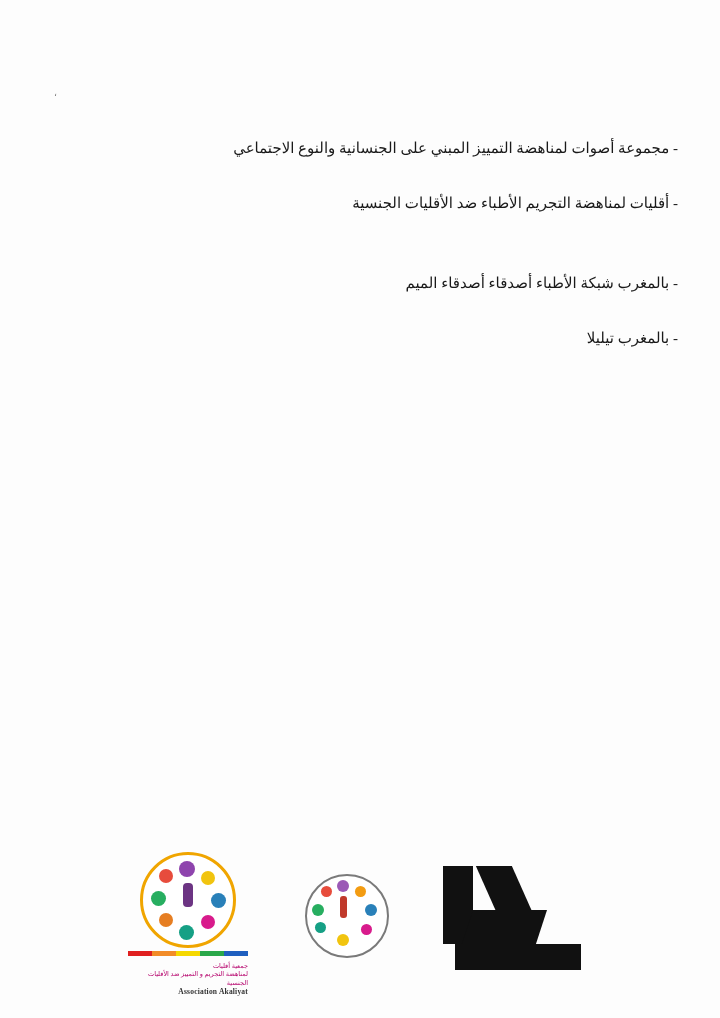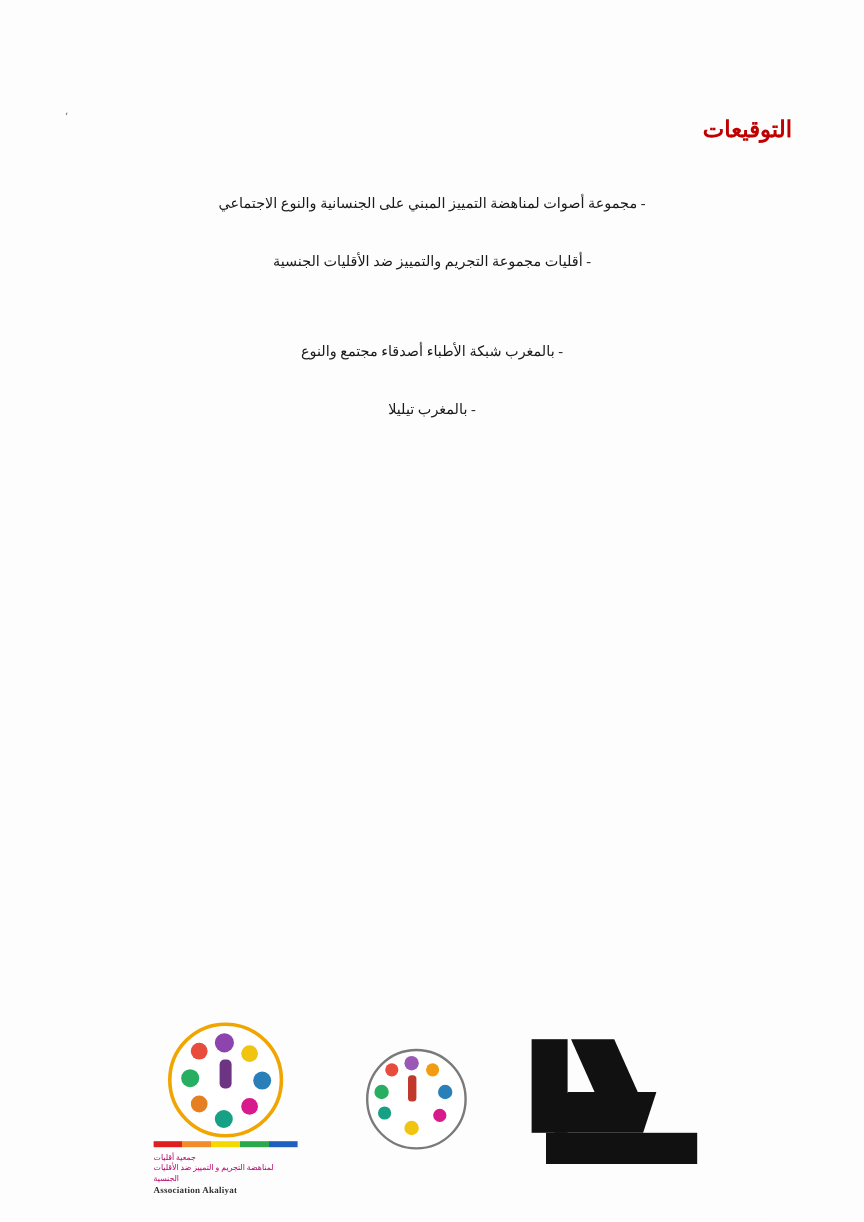--- a/index.html
+++ b/index.html
@@ -53,23 +53,23 @@
     padding-right: 0;
     margin: 0 18px 0 0;
     letter-spacing: 0;
   }
   .sig-list {
     margin: 0;
     padding: 0;
     list-style: none;
   }
   .sig-item {
-    font-size: 12px;
+    font-size: 15px;
     line-height: 1.9;
-    text-align: center;
+    text-align: right;
     margin: 0;
     padding: 0;
     color: #1a1a1a;
     white-space: nowrap;
   }
   .spacer-1 { height: 38px; }
   .spacer-2 { height: 26px; }
 
   
   .logos {
@@ -77,21 +77,21 @@
     left: 0;
     bottom: 8px;
     width: 720px;
     height: 160px;
   }
   .logo-akaliyat {
     position: absolute;
     left: 118px;
     bottom: 14px;
     width: 140px;
-    text-align: left;
+    text-align: right;
   }
   .akaliyat-circle {
     width: 96px;
     height: 96px;
     margin: 0 auto;
     border-radius: 50%;
     border: 3px solid #f0a500;
     position: relative;
     background: #ffffff;
     box-sizing: border-box;
@@ -155,31 +155,30 @@
 </style>
 </head>
 <body>
 
 <div class="page">
 
   <div class="tiny-mark">،</div>
 
   <div class="doc-body">
 
-    <div class="heading">التوقيعات</div>
 
     <div class="spacer-1"></div>
 
     <ul class="sig-list">
       <li class="sig-item">- مجموعة أصوات لمناهضة التمييز المبني على الجنسانية والنوع الاجتماعي</li>
       <div class="spacer-2"></div>
-      <li class="sig-item">- أقليات مجموعة التجريم والتمييز ضد الأقليات الجنسية</li>
-      <div class="spacer-2"></div>
-      <div class="spacer-2"></div>
-      <li class="sig-item">- بالمغرب شبكة الأطباء أصدقاء مجتمع والنوع</li>
+      <li class="sig-item">- أقليات لمناهضة التجريم الأطباء ضد الأقليات الجنسية</li>
+      <div class="spacer-2"></div>
+      <div class="spacer-2"></div>
+      <li class="sig-item">- بالمغرب شبكة الأطباء أصدقاء أصدقاء الميم</li>
       <div class="spacer-2"></div>
       <li class="sig-item">- بالمغرب تيليلا</li>
     </ul>
 
   </div>
 
   <div class="logos">
 
     <div class="logo-akaliyat">
       <div class="akaliyat-circle">

